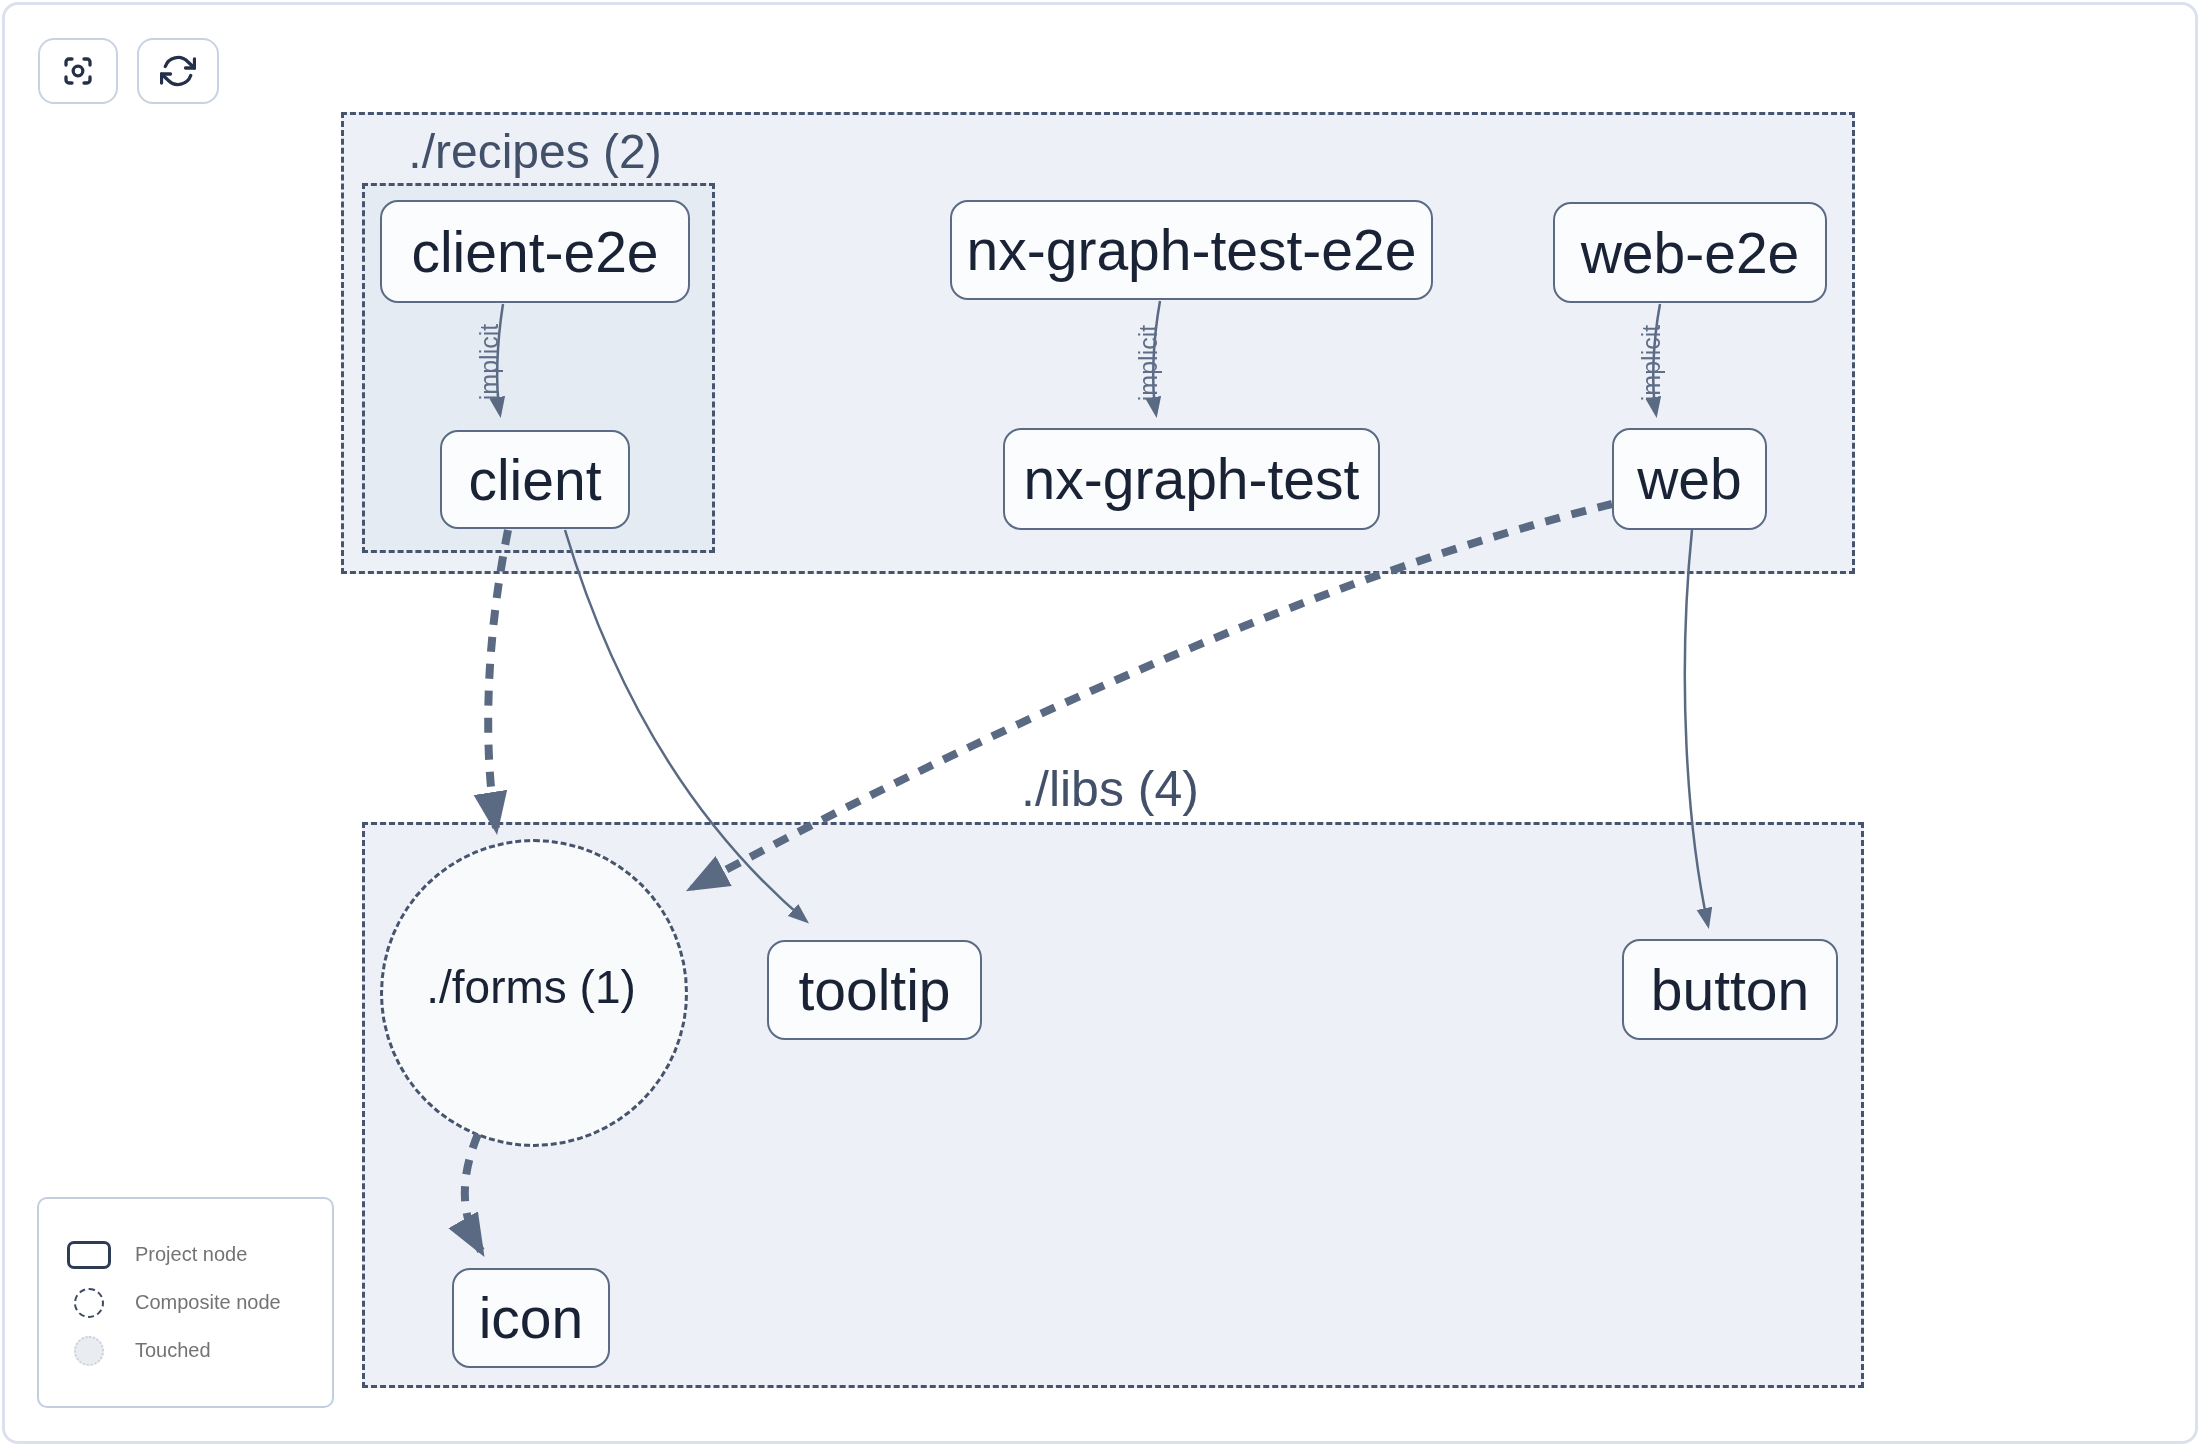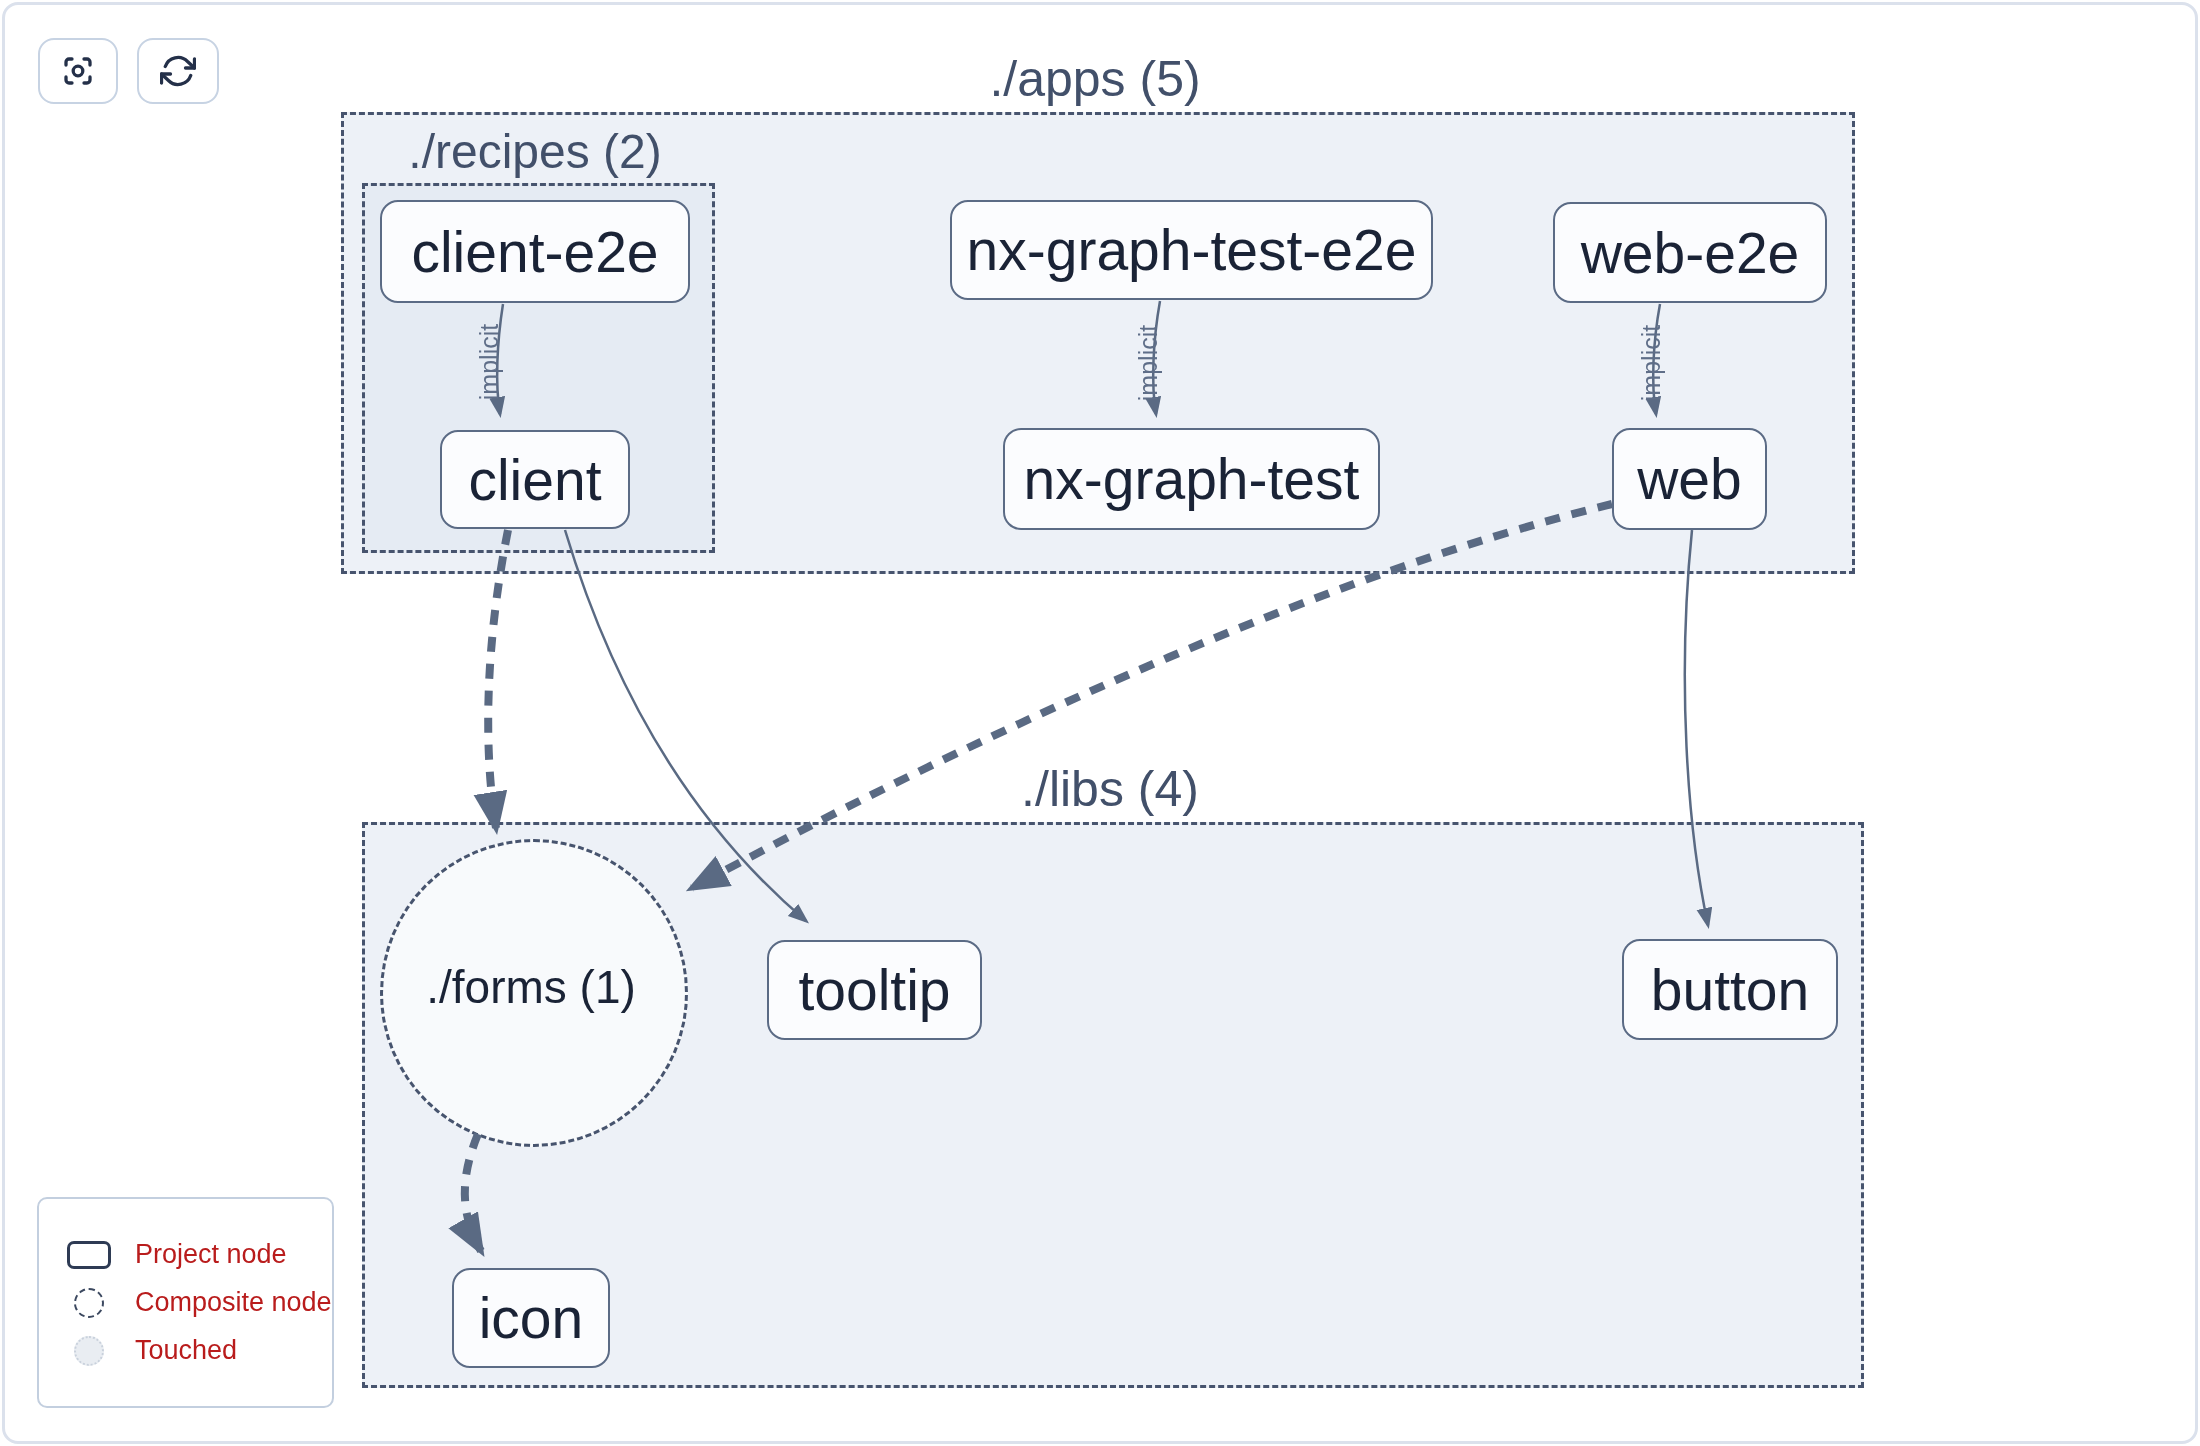--- a/index.html
+++ b/index.html
@@ -36,21 +36,21 @@
   .node{position:absolute;background:#fbfcfe;border:2px solid #5b6b85;border-radius:18px;
     display:flex;align-items:center;justify-content:center;color:#1a2336;font-size:57px;
     white-space:nowrap;cursor:pointer;box-sizing:border-box;}
 
   
   .legend{position:absolute;left:37px;top:1197px;width:297px;height:211px;background:#ffffff;
     border:2px solid #c3cfdf;border-radius:10px;box-sizing:border-box;
     display:flex;flex-direction:column;justify-content:center;gap:0;padding:8px 0 8px 24px;}
   .legend-row{display:flex;align-items:center;height:48px;}
   .legend-swatch-wrap{width:52px;display:flex;align-items:center;justify-content:center;flex:0 0 52px;}
-  .legend-label{margin-left:20px;color:#b91c1c;font-size:27px;white-space:nowrap;}
+  .legend-label{margin-left:20px;color:#737373;font-size:20px;white-space:nowrap;}
   .sw-project{width:44px;height:28px;border:3px solid #2e3b54;border-radius:7px;background:#ffffff;box-sizing:border-box;}
   .sw-composite{width:30px;height:30px;border:2.5px dashed #3c4960;border-radius:50%;background:#ffffff;box-sizing:border-box;}
   .sw-affected{width:30px;height:30px;border:2.5px dotted #c9d1dc;border-radius:50%;background:#e9edf2;box-sizing:border-box;}
   .sw-touched{width:30px;height:30px;border-radius:50%;}
 </style>
 </head>
 <body>
 
 <div id="stage">
   <div class="canvas-frame"></div>
@@ -72,21 +72,20 @@
     <path class="edge-thin" d="M503 304 C497 342 495 384 500 414" marker-end="url(#arrow-sm)"></path>
     <path class="edge-thin" d="M1160 301 C1153 340 1151 384 1156 414" marker-end="url(#arrow-sm)"></path>
     <path class="edge-thin" d="M1660 304 C1653 342 1651 384 1656 414" marker-end="url(#arrow-sm)"></path>
     <path class="edge-thick" d="M508 530 C489 625 481 733 496 828" marker-end="url(#arrow-lg)"></path>
     <path class="edge-thin" d="M565 530 Q640 780 806 921" marker-end="url(#arrow-sm)"></path>
     <path class="edge-thick" d="M1612 504 C1310 578 952 748 692 888" marker-end="url(#arrow-lg)"></path>
     <path class="edge-thin" d="M1692 530 C1677 678 1687 828 1708 925" marker-end="url(#arrow-sm)"></path>
     <path class="edge-thick" d="M478 1134 C459 1180 461 1216 481 1251" marker-end="url(#arrow-lg)"></path>
   </svg>
 
-  <div class="group-title" style="left:845px;top:50px;width:500px;">./apps (5)</div>
   <div class="group-title recipes-t" style="left:360px;top:124px;width:350px;">./recipes (2)</div>
   <div class="group-title" style="left:860px;top:760px;width:500px;">./libs (4)</div>
   <div class="forms-label">./forms (1)</div>
 
   <div class="node" style="left:380px;top:200px;width:310px;height:103px;">client-e2e</div>
   <div class="node" style="left:950px;top:200px;width:483px;height:100px;">nx-graph-test-e2e</div>
   <div class="node" style="left:1553px;top:202px;width:274px;height:101px;">web-e2e</div>
   <div class="node" style="left:440px;top:430px;width:190px;height:99px;">client</div>
   <div class="node" style="left:1003px;top:428px;width:377px;height:102px;">nx-graph-test</div>
   <div class="node" style="left:1612px;top:428px;width:155px;height:102px;">web</div>

